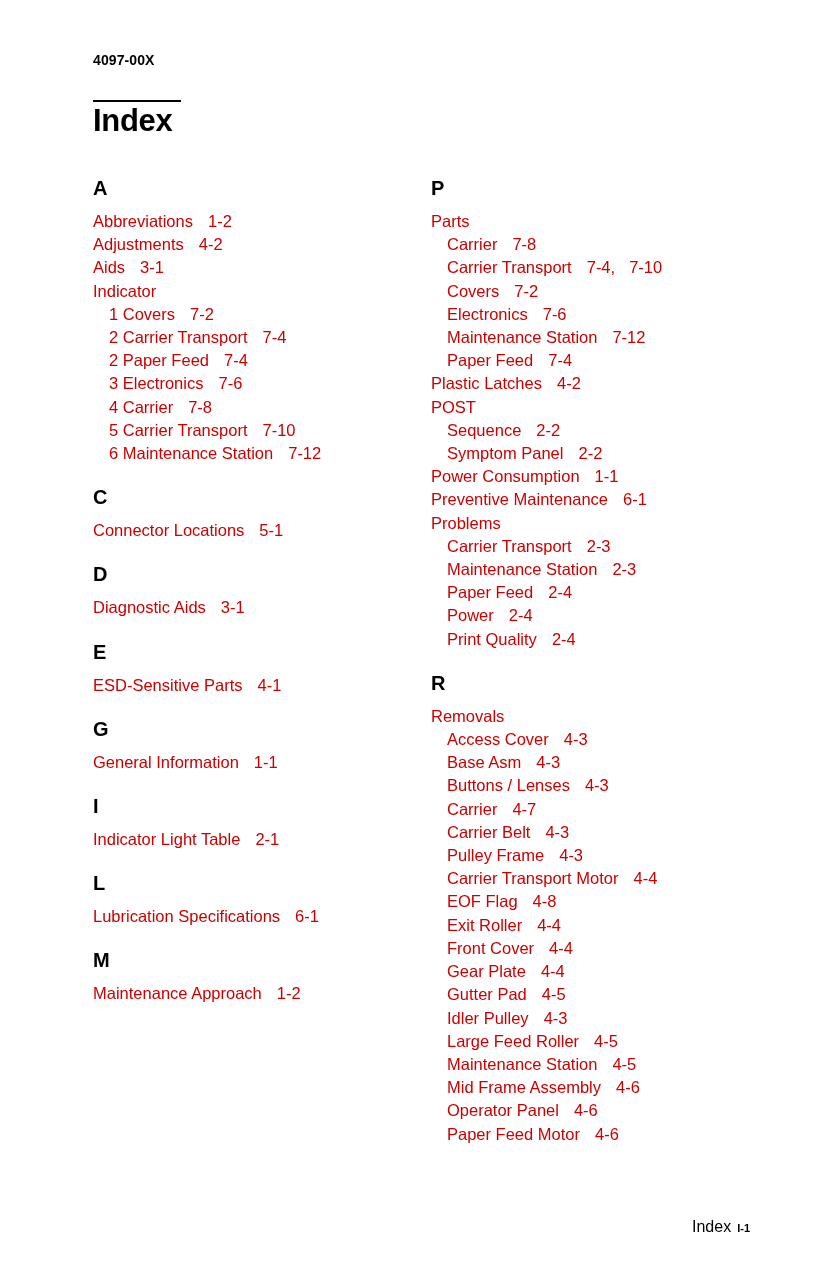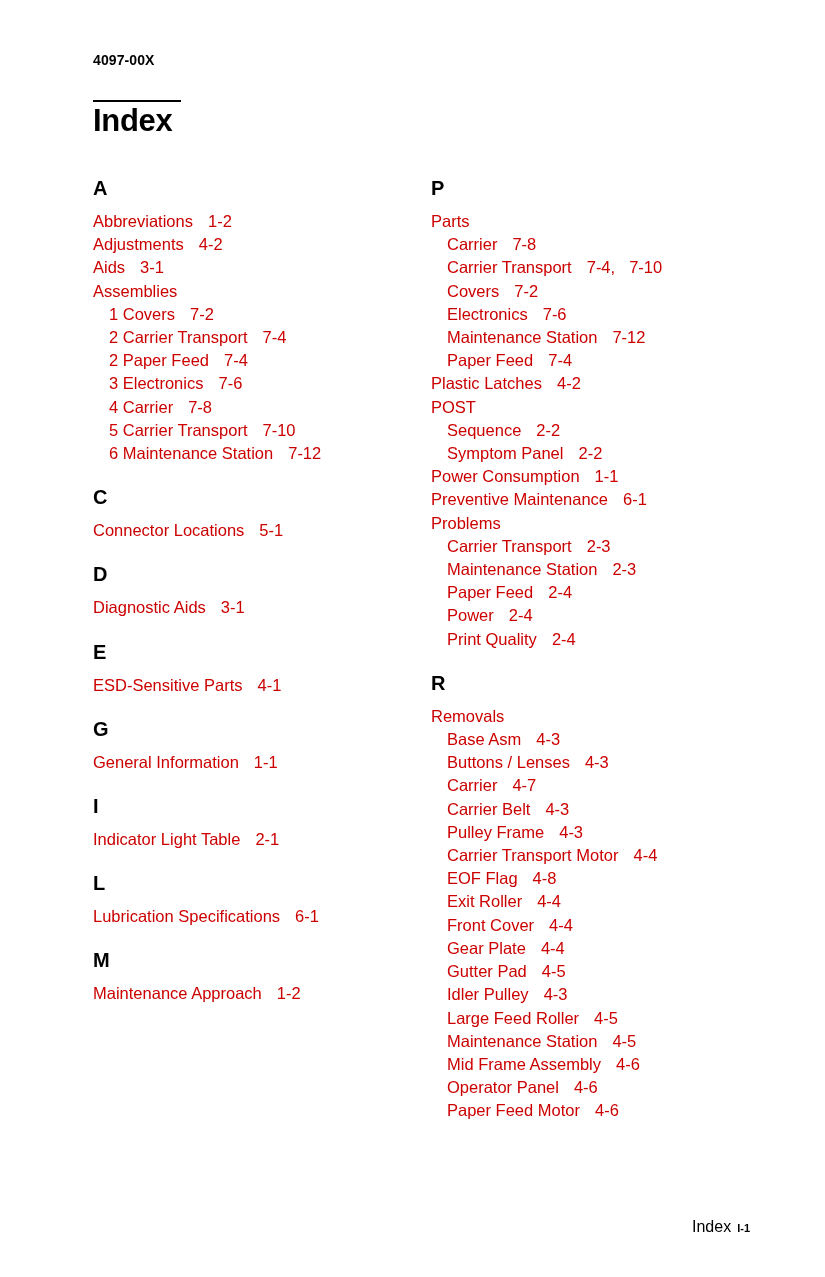--- a/index.html
+++ b/index.html
@@ -123,21 +123,21 @@
     <div class="index-title">Index</div>
   </div>
 
   <div class="columns">
     <div class="column left" id="col-left">
         <div class="section">
           <div class="section-letter">A</div>
           <div class="entry"><span>Abbreviations</span><span class="pages"><span class="pg">1-2</span></span></div>
           <div class="entry"><span>Adjustments</span><span class="pages"><span class="pg">4-2</span></span></div>
           <div class="entry"><span>Aids</span><span class="pages"><span class="pg">3-1</span></span></div>
-          <div class="entry"><span>Assemblies</span></div>
+          <div class="entry"><span>Indicator</span></div>
           <div class="entry sub"><span>1 Covers</span><span class="pages"><span class="pg">7-2</span></span></div>
           <div class="entry sub"><span>2 Carrier Transport</span><span class="pages"><span class="pg">7-4</span></span></div>
           <div class="entry sub"><span>2 Paper Feed</span><span class="pages"><span class="pg">7-4</span></span></div>
           <div class="entry sub"><span>3 Electronics</span><span class="pages"><span class="pg">7-6</span></span></div>
           <div class="entry sub"><span>4 Carrier</span><span class="pages"><span class="pg">7-8</span></span></div>
           <div class="entry sub"><span>5 Carrier Transport</span><span class="pages"><span class="pg">7-10</span></span></div>
           <div class="entry sub"><span>6 Maintenance Station</span><span class="pages"><span class="pg">7-12</span></span></div>
         </div>
         <div class="section">
           <div class="section-letter">C</div>
@@ -187,20 +187,21 @@
           <div class="entry"><span>Problems</span></div>
           <div class="entry sub"><span>Carrier Transport</span><span class="pages"><span class="pg">2-3</span></span></div>
           <div class="entry sub"><span>Maintenance Station</span><span class="pages"><span class="pg">2-3</span></span></div>
           <div class="entry sub"><span>Paper Feed</span><span class="pages"><span class="pg">2-4</span></span></div>
           <div class="entry sub"><span>Power</span><span class="pages"><span class="pg">2-4</span></span></div>
           <div class="entry sub"><span>Print Quality</span><span class="pages"><span class="pg">2-4</span></span></div>
         </div>
         <div class="section">
           <div class="section-letter">R</div>
           <div class="entry"><span>Removals</span></div>
+          <div class="entry sub"><span>Access Cover</span><span class="pages"><span class="pg">4-3</span></span></div>
           <div class="entry sub"><span>Base Asm</span><span class="pages"><span class="pg">4-3</span></span></div>
           <div class="entry sub"><span>Buttons / Lenses</span><span class="pages"><span class="pg">4-3</span></span></div>
           <div class="entry sub"><span>Carrier</span><span class="pages"><span class="pg">4-7</span></span></div>
           <div class="entry sub"><span>Carrier Belt</span><span class="pages"><span class="pg">4-3</span></span></div>
           <div class="entry sub"><span>Pulley Frame</span><span class="pages"><span class="pg">4-3</span></span></div>
           <div class="entry sub"><span>Carrier Transport Motor</span><span class="pages"><span class="pg">4-4</span></span></div>
           <div class="entry sub"><span>EOF Flag</span><span class="pages"><span class="pg">4-8</span></span></div>
           <div class="entry sub"><span>Exit Roller</span><span class="pages"><span class="pg">4-4</span></span></div>
           <div class="entry sub"><span>Front Cover</span><span class="pages"><span class="pg">4-4</span></span></div>
           <div class="entry sub"><span>Gear Plate</span><span class="pages"><span class="pg">4-4</span></span></div>

